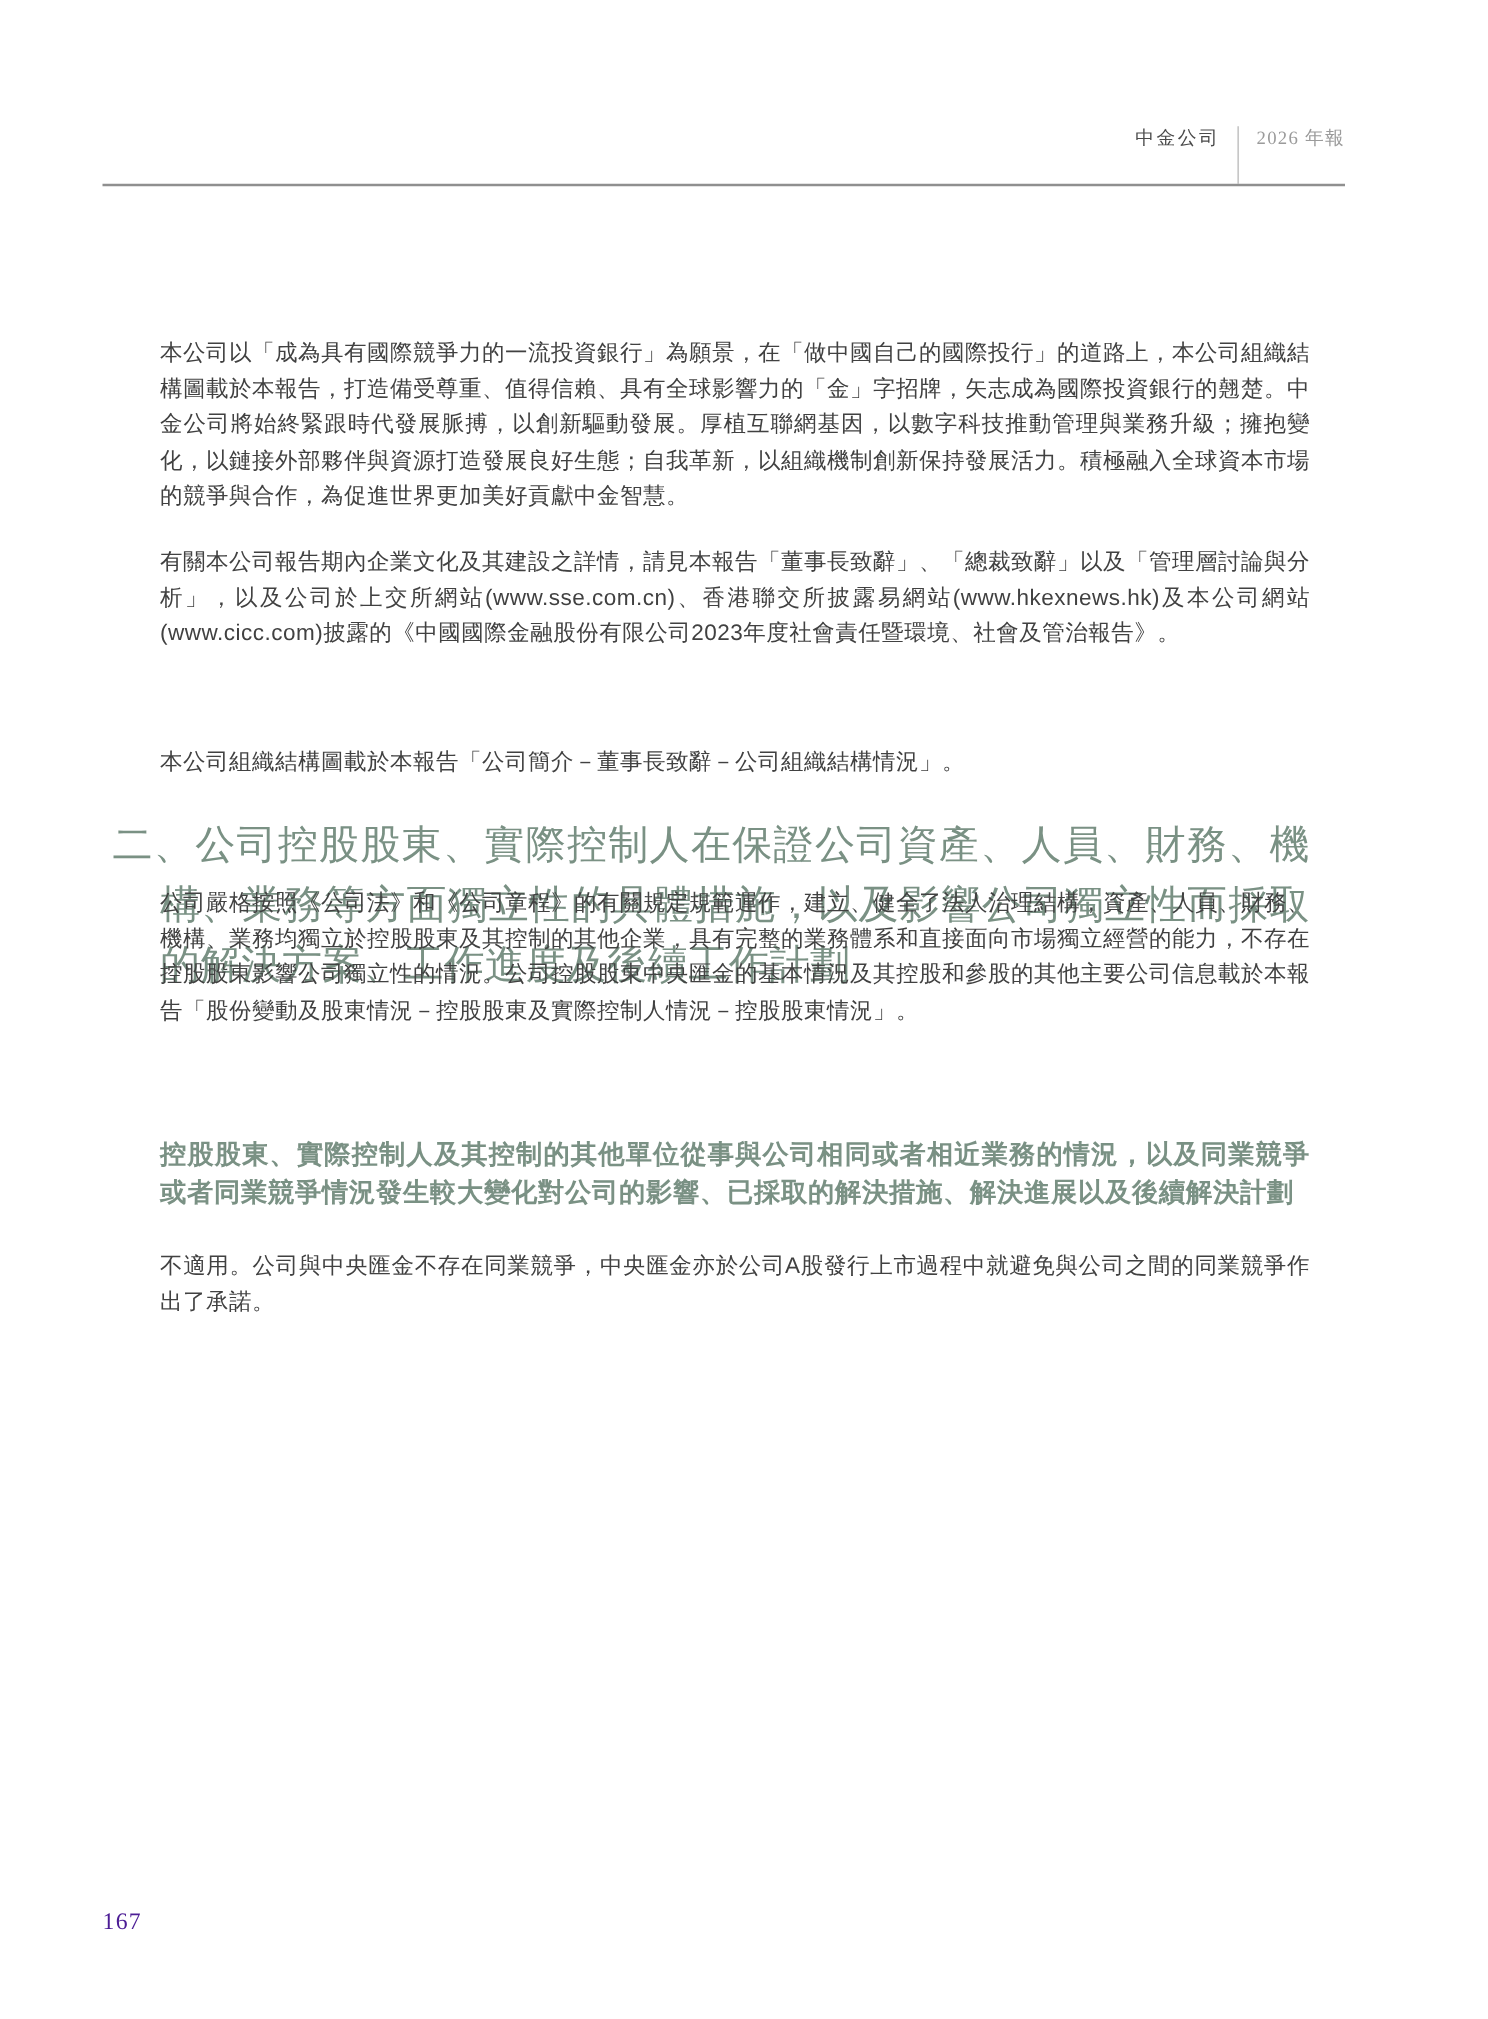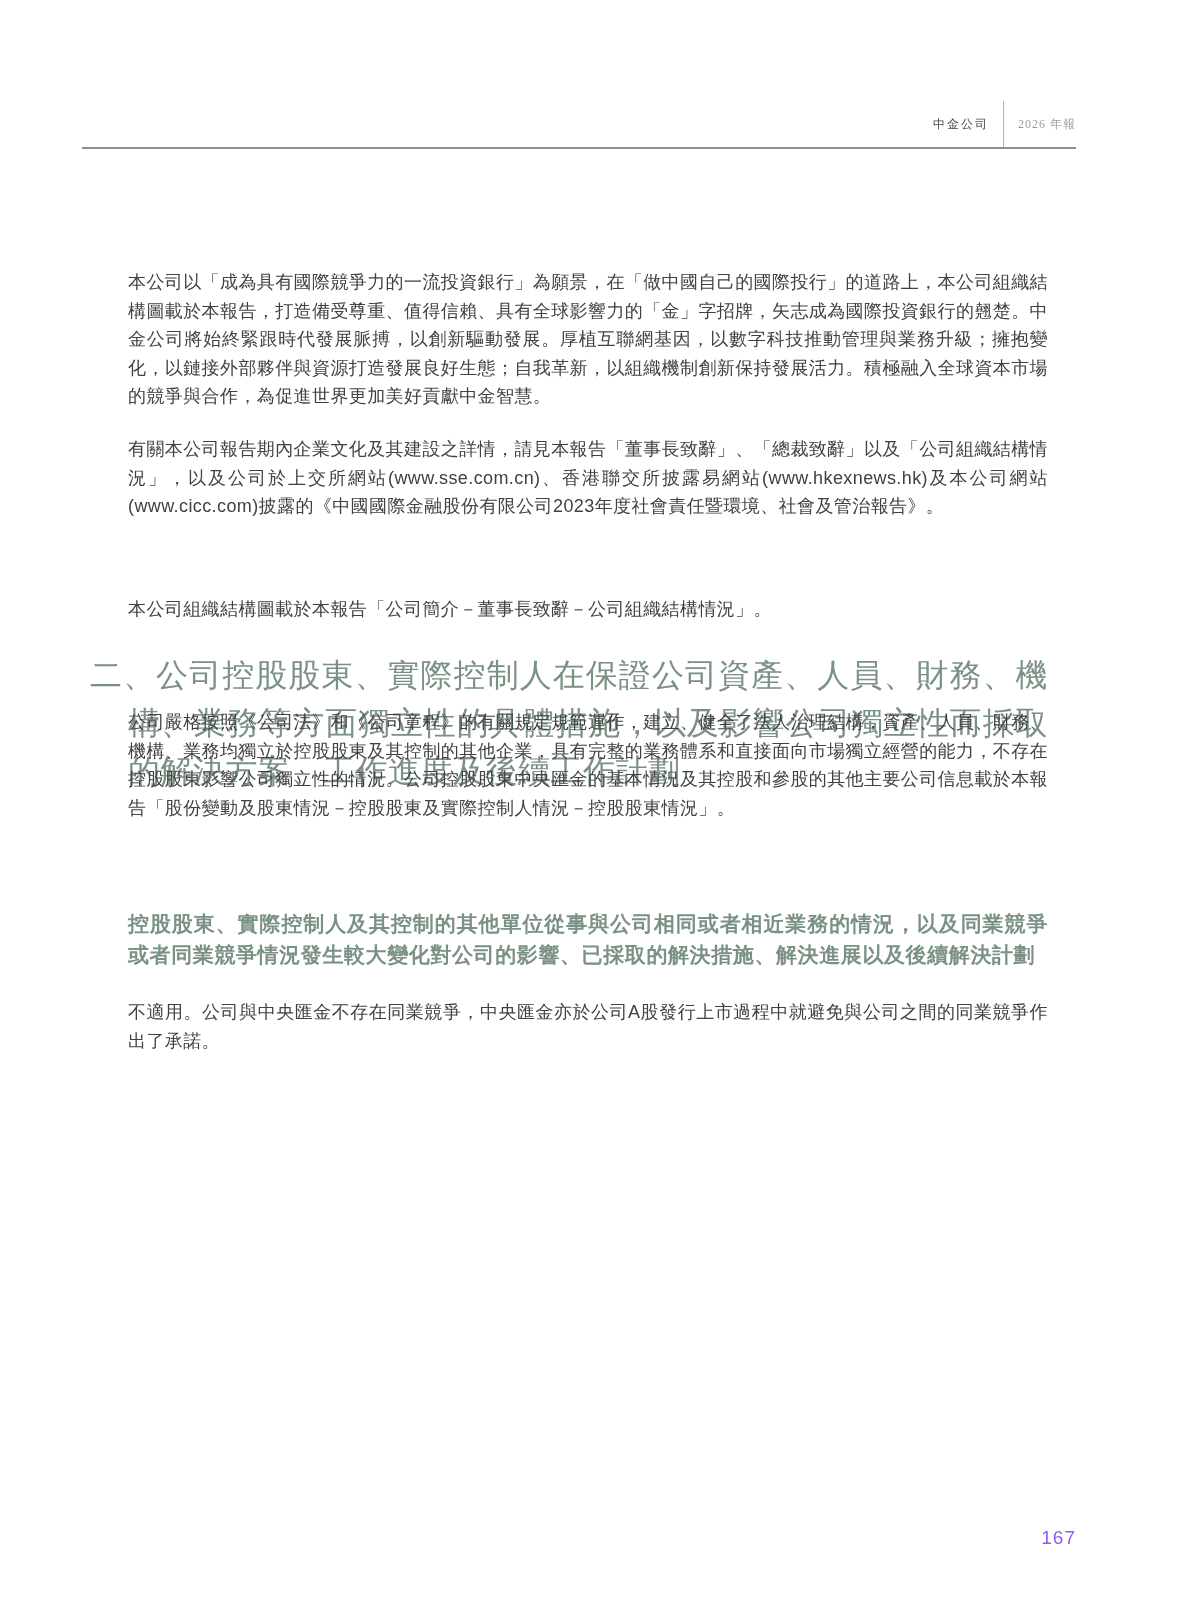--- a/index.html
+++ b/index.html
@@ -12,23 +12,22 @@
     overflow: hidden;
   }
 
   
   .page-header {
     position: absolute;
     top: 101px;
     right: 114px;
     height: 46px;
     display: flex;
-    align-items: center;
     font-family: "Liberation Serif", serif;
-    font-size: 12px;
+    font-size: 15px;
   }
   .brand {
     color: #4a4a4a;
     letter-spacing: 2px;
   }
   .header-divider {
     width: 1px;
     height: 100%;
     background: #b5b5b5;
     margin: 0 14px;
@@ -91,40 +90,39 @@
     color: #7a9184;
     margin-top: 24px;
   }
 
   
   .page-number {
     position: absolute;
     top: 1527px;
     left: 82px;
     width: 994px;
-    text-align: right;
-    font-family: Liberation Sans, sans-serif;
+    font-family: Liberation Serif, serif;
     font-size: 19px;
-    color: #8b5cf6;
+    color: #4c1d95;
     letter-spacing: 1px;
   }
 </style>
 </head>
 <body>
 
 <div class="page-header">
   <span class="brand">中金公司</span>
   <span class="header-divider"></span>
   <span class="edition">2026 年報</span>
 </div>
 <div class="header-rule"></div>
 
 <p class="para p1">本公司以「成為具有國際競爭力的一流投資銀行」為願景，在「做中國自己的國際投行」的道路上，本公司組織結構圖載於本報告，打造備受尊重、值得信賴、具有全球影響力的「金」字招牌，矢志成為國際投資銀行的翹楚。中金公司將始終緊跟時代發展脈搏，以創新驅動發展。厚植互聯網基因，以數字科技推動管理與業務升級；擁抱變化，以鏈接外部夥伴與資源打造發展良好生態；自我革新，以組織機制創新保持發展活力。積極融入全球資本市場的競爭與合作，為促進世界更加美好貢獻中金智慧。</p>
 
-<p class="para p2">有關本公司報告期內企業文化及其建設之詳情，請見本報告「董事長致辭」、「總裁致辭」以及「公司組織結構情況」，以及公司於上交所網站(www.sse.com.cn)、香港聯交所披露易網站(www.hkexnews.hk)及本公司網站(www.cicc.com)披露的《中國國際金融股份有限公司2023年度社會責任暨環境、社會及管治報告》。</p>
+<p class="para p2">有關本公司報告期內企業文化及其建設之詳情，請見本報告「董事長致辭」、「總裁致辭」以及「管理層討論與分析」，以及公司於上交所網站(www.sse.com.cn)、香港聯交所披露易網站(www.hkexnews.hk)及本公司網站(www.cicc.com)披露的《中國國際金融股份有限公司2023年度社會責任暨環境、社會及管治報告》。</p>
 
 <p class="para p3">本公司組織結構圖載於本報告「公司簡介－董事長致辭－公司組織結構情況」。</p>
 
 <h2 class="section-heading"><span>二、</span><span>公司控股股東、實際控制人在保證公司資產、人員、財務、機構、業務等方面獨立性的具體措施，以及影響公司獨立性而採取的解決方案、工作進度及後續工作計劃</span></h2>
 
 <p class="para p4">公司嚴格按照《公司法》和《公司章程》的有關規定規範運作，建立、健全了法人治理結構，資產、人員、財務、機構、業務均獨立於控股股東及其控制的其他企業，具有完整的業務體系和直接面向市場獨立經營的能力，不存在控股股東影響公司獨立性的情況。公司控股股東中央匯金的基本情況及其控股和參股的其他主要公司信息載於本報告「股份變動及股東情況－控股股東及實際控制人情況－控股股東情況」。</p>
 
 <h3 class="subsection-heading">控股股東、實際控制人及其控制的其他單位從事與公司相同或者相近業務的情況，以及同業競爭或者同業競爭情況發生較大變化對公司的影響、已採取的解決措施、解決進展以及後續解決計劃</h3>
 
 <p class="para p5">不適用。公司與中央匯金不存在同業競爭，中央匯金亦於公司A股發行上市過程中就避免與公司之間的同業競爭作出了承諾。</p>

